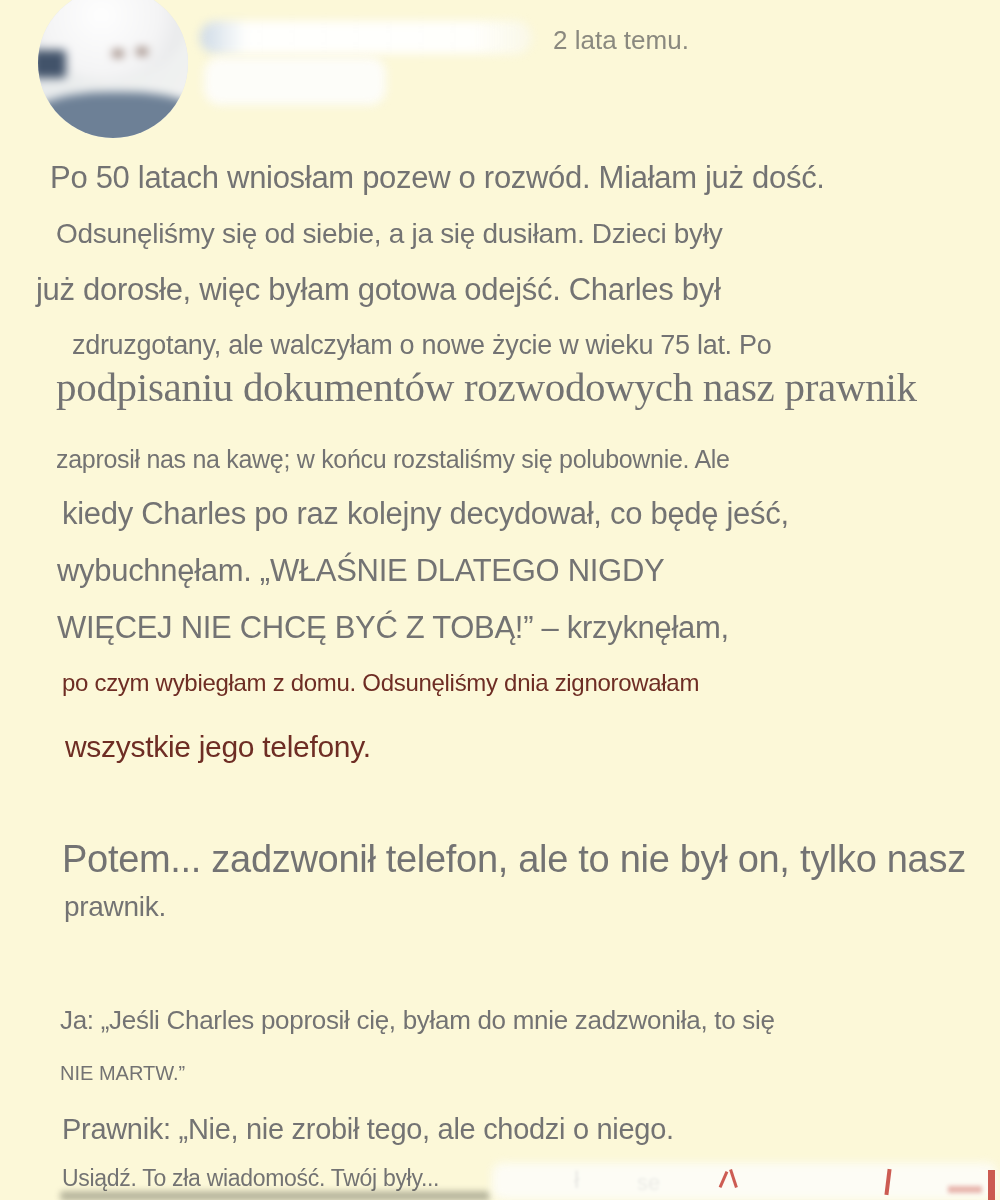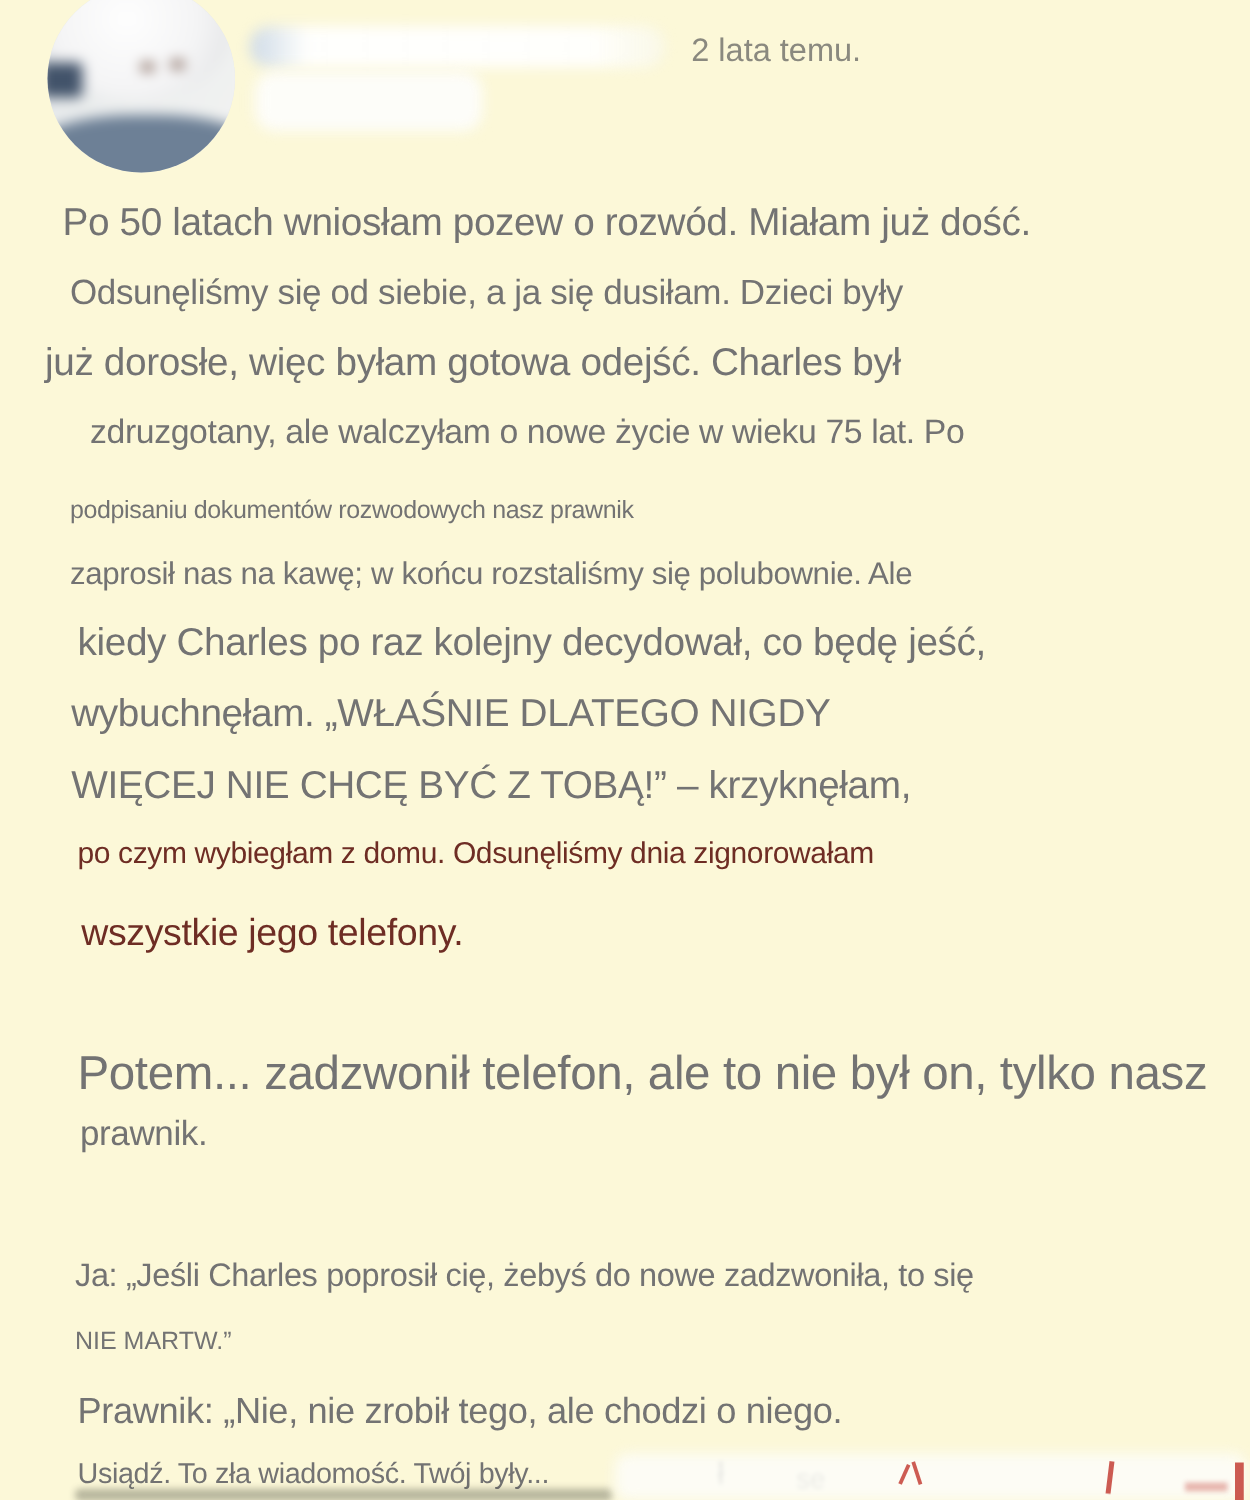--- a/index.html
+++ b/index.html
@@ -31,21 +31,21 @@
     background:linear-gradient(90deg,rgba(203,216,231,.95) 0%,rgba(255,255,255,.95) 14%,rgba(255,255,255,.92) 82%,rgba(248,248,244,.55) 100%);}
   .redact.r2{left:204px;top:57px;width:182px;height:48px;background:rgba(253,253,252,.92);}
   .timestamp{position:absolute;left:553px;top:25px;font-size:26px;color:#8a897f;letter-spacing:0;}
   
   .line{position:absolute;white-space:nowrap;color:#737373;letter-spacing:-0.3px;line-height:1;}
   .maroon{color:#6e2d24;}
   .l0{left:50px;top:162px;font-size:31px;}
   .l1{left:56px;top:220px;font-size:28px;}
   .l2{left:36px;top:274px;font-size:31px;}
   .l3{left:56px;top:332px;font-size:27px;margin-left:16px;}
-  .l4{left:56px;top:398px;font-size:20px;}
+  .l4{left:56px;top:367px;font-size:41px;font-family:Liberation Serif, serif;}
   .l5{left:56px;top:447px;font-size:25px;}
   .l6{left:62px;top:498px;font-size:31px;}
   .l7{left:57px;top:555px;font-size:31px;}
   .l8{left:57px;top:612px;font-size:31px;}
   .l9{left:62px;top:671px;font-size:24px;}
   .l10{left:65px;top:732px;font-size:30px;}
   .l11{left:62px;top:840px;font-size:38px;}
   .l12{left:64px;top:893px;font-size:28px;}
   .l13{left:60px;top:1007px;font-size:26px;}
   .l14{left:60px;top:1063px;font-size:20px;letter-spacing:0;}
@@ -92,21 +92,21 @@
   <div class="line l3">zdruzgotany, ale walczyłam o nowe życie w wieku 75 lat. Po</div>
   <div class="line l4">podpisaniu dokumentów rozwodowych nasz prawnik</div>
   <div class="line l5">zaprosił nas na kawę; w końcu rozstaliśmy się polubownie. Ale</div>
   <div class="line l6">kiedy Charles po raz kolejny decydował, co będę jeść,</div>
   <div class="line l7">wybuchnęłam. „WŁAŚNIE DLATEGO NIGDY</div>
   <div class="line l8">WIĘCEJ NIE CHCĘ BYĆ Z TOBĄ!” – krzyknęłam,</div>
   <div class="line l9 maroon">po czym wybiegłam z domu. Odsunęliśmy dnia zignorowałam</div>
   <div class="line l10 maroon">wszystkie jego telefony.</div>
   <div class="line l11">Potem... zadzwonił telefon, ale to nie był on, tylko nasz</div>
   <div class="line l12">prawnik.</div>
-  <div class="line l13">Ja: „Jeśli Charles poprosił cię, żebyś do nowe zadzwoniła, to się</div>
+  <div class="line l13">Ja: „Jeśli Charles poprosił cię, byłam do mnie zadzwoniła, to się</div>
   <div class="line l14">NIE MARTW.”</div>
   <div class="line l15">Prawnik: „Nie, nie zrobił tego, ale chodzi o niego.</div>
   <div class="line l16">Usiądź. To zła wiadomość. Twój były...</div>
 
   <div class="smudge"></div>
   <div class="ghost g1">ł</div>
   <div class="ghost g2">se</div>
   <div class="bottom-blur"></div>
   <div class="redmark m1"></div>
   <div class="redmark m2"></div>

